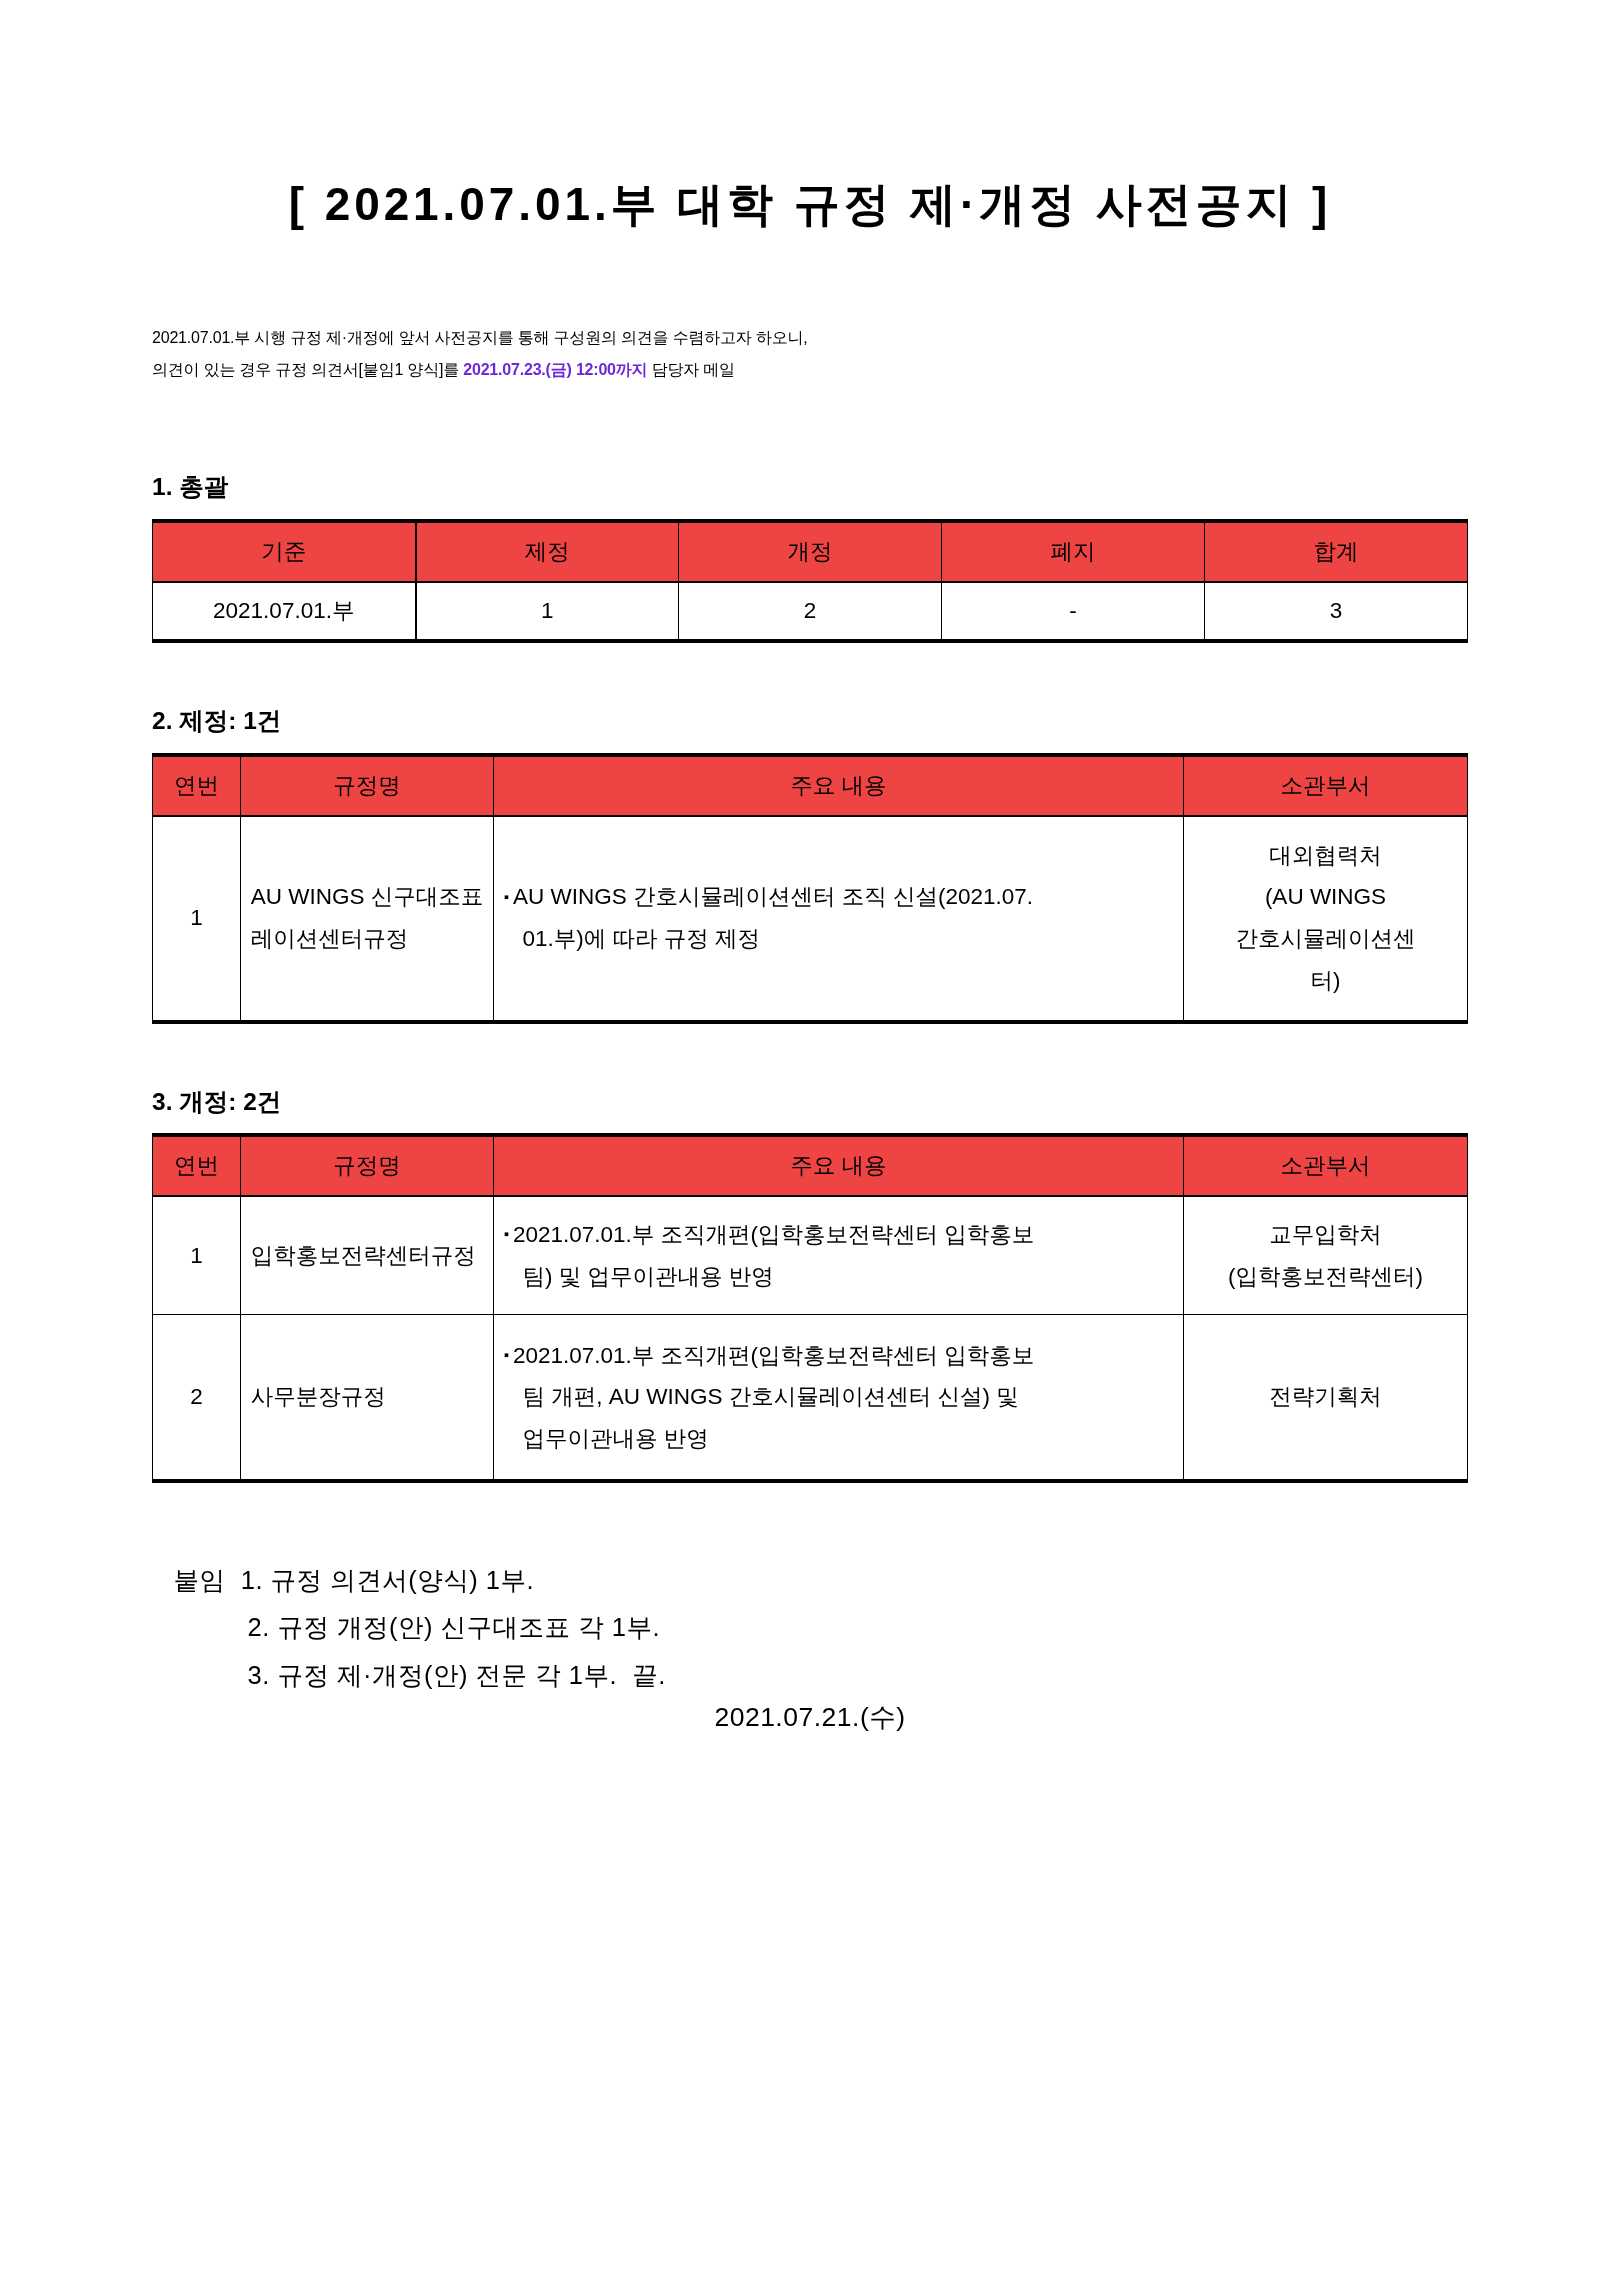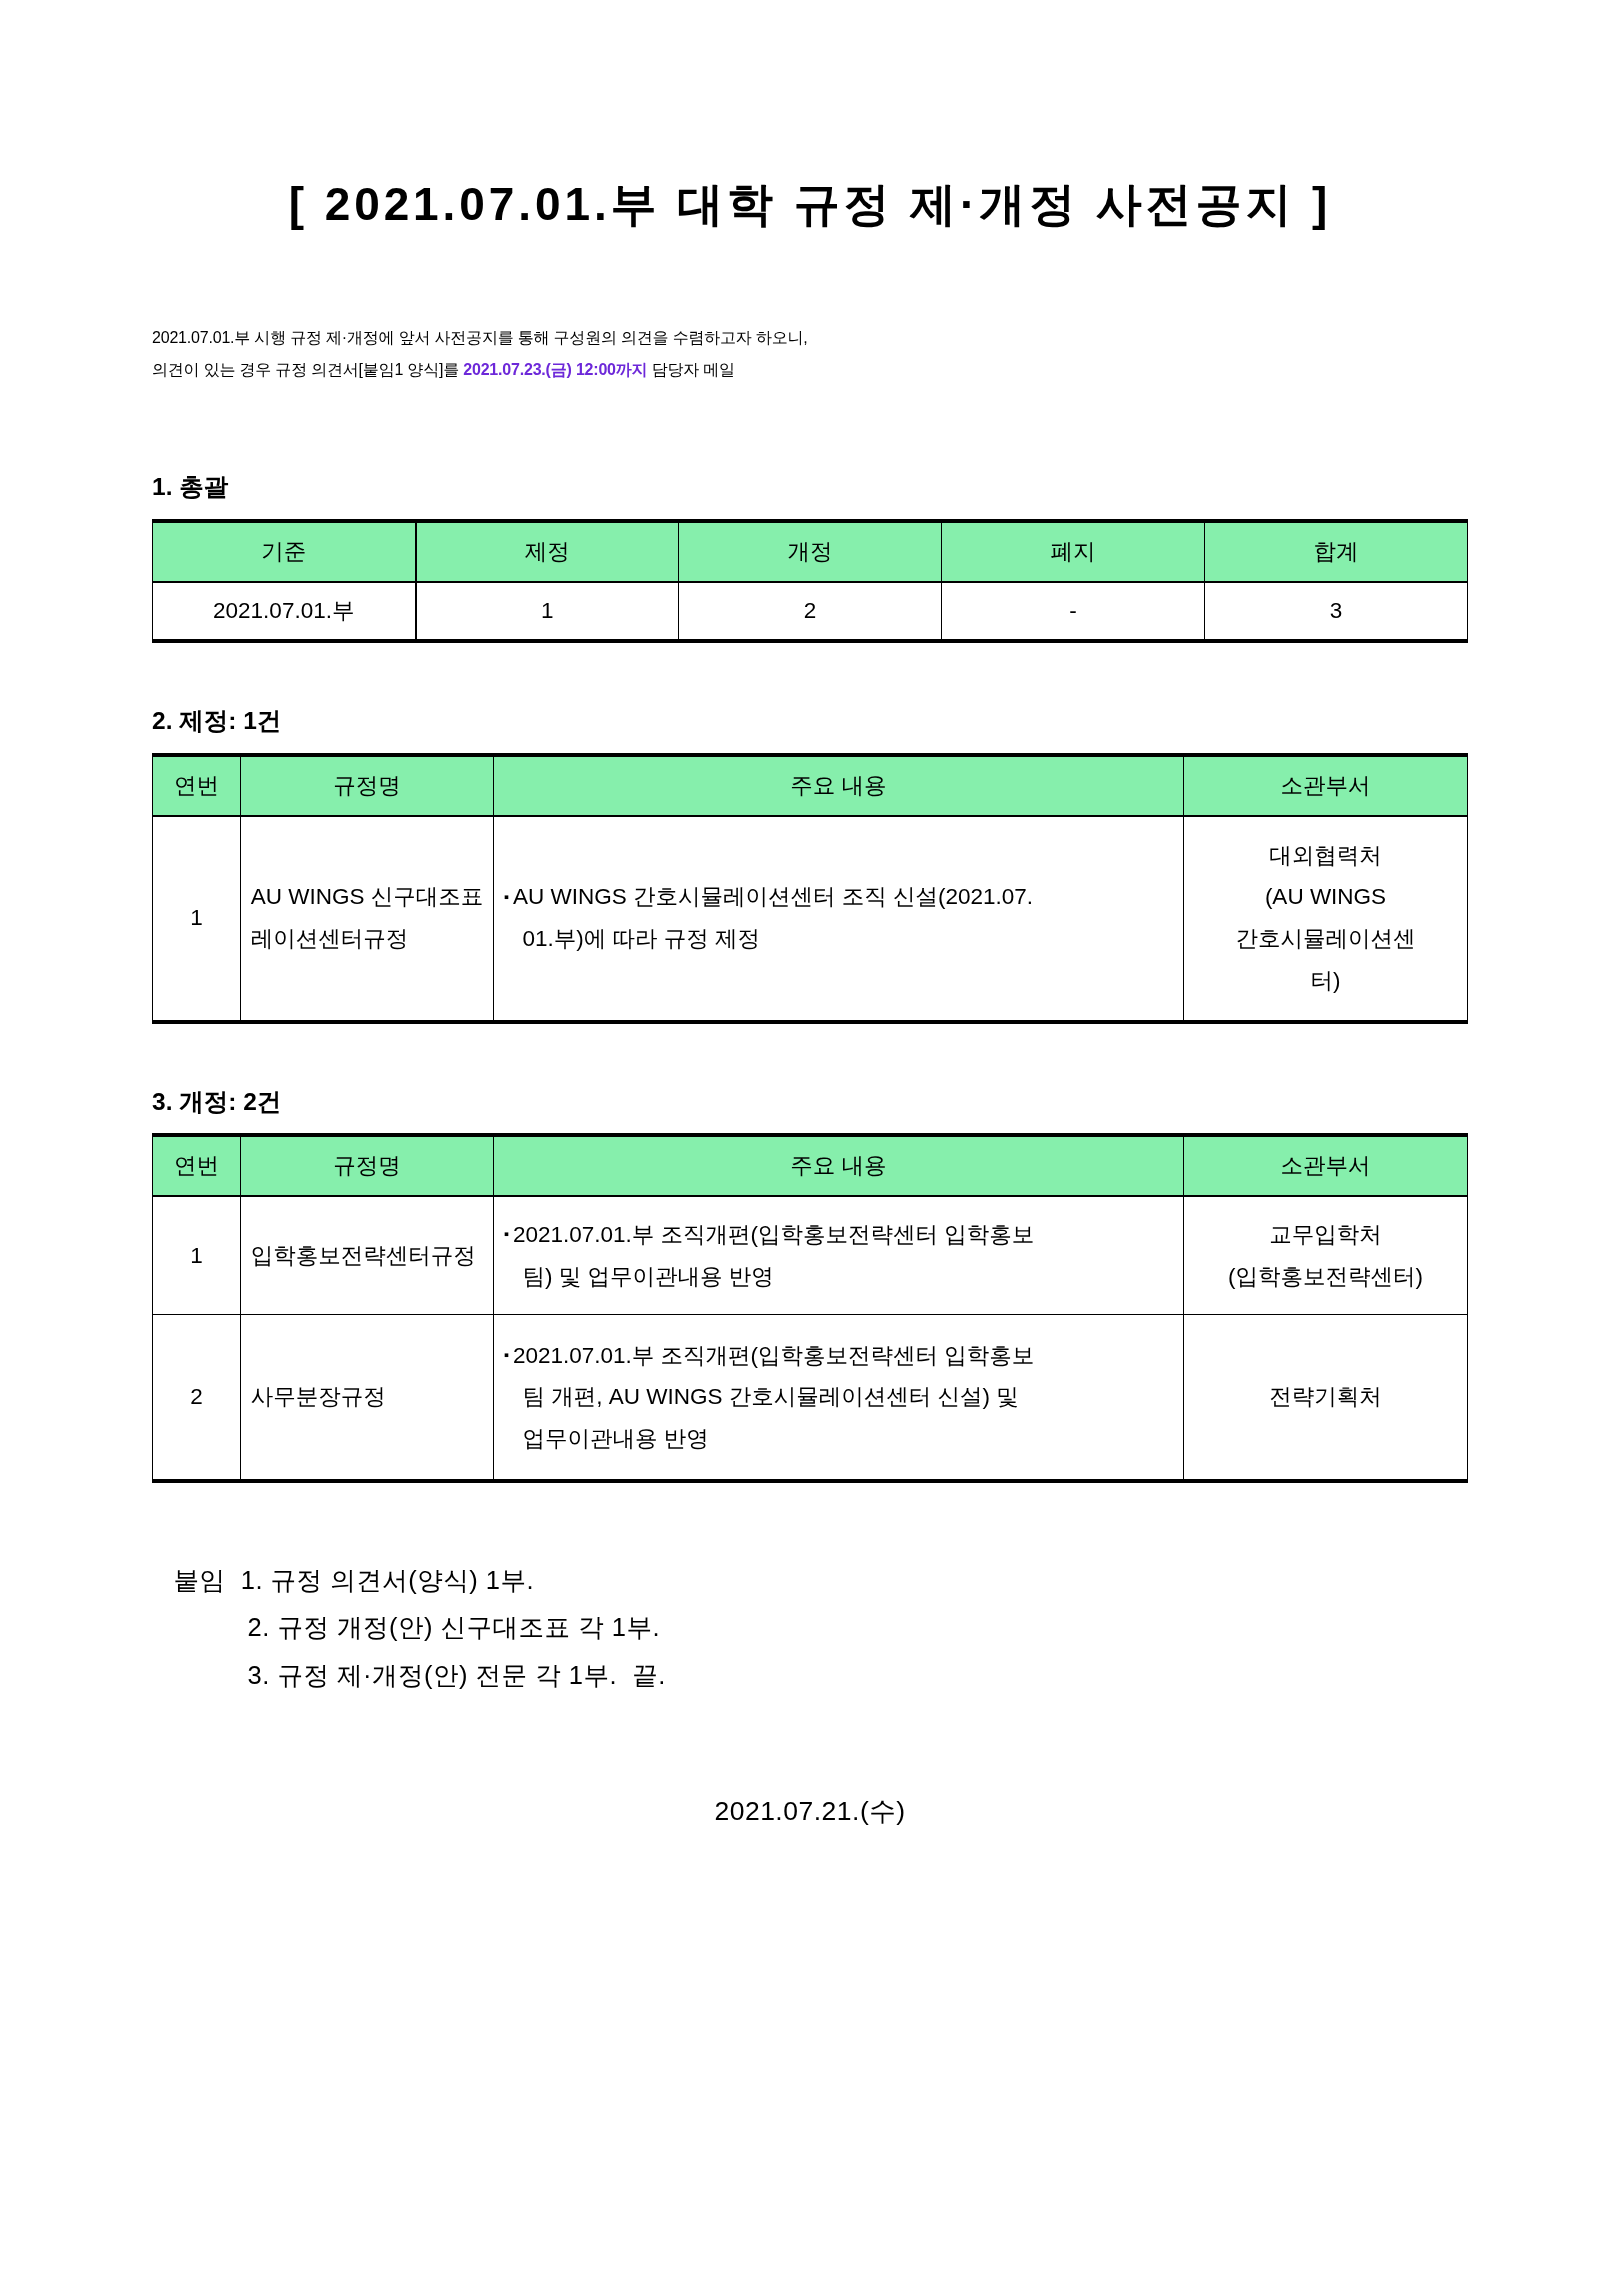--- a/index.html
+++ b/index.html
@@ -75,21 +75,21 @@
     border: 1px solid #000;
     font-size: 22.5px;
     font-weight: normal;
     padding: 5.9px 7.8px;
     vertical-align: middle;
     text-align: center;
     line-height: 1.85;
     box-sizing: border-box;
   }
   table.doc-table th {
-    background: #86efac;
+    background: #ef4444;
     font-weight: normal;
     height: 61px;
     padding: 3.9px 7.8px;
   }
   table.doc-table tr.header-row th {
     border-bottom: 2.9px solid #000;
   }
 
   
   table.summary th:first-child,
@@ -129,21 +129,20 @@
     font-size: 25.5px;
     line-height: 1.85;
     letter-spacing: 0.5px;
     padding-left: 21.6px;
   }
   .attachments .att-row { white-space: pre; }
   .attachments .att-row.indent { padding-left: 74px; }
 
   
   .footer-date {
-    margin-top: 94px;
     text-align: center;
     font-size: 26.5px;
     letter-spacing: 0.5px;
   }
   .signature {
     margin-top: 116px;
     text-align: center;
     font-size: 37px;
     font-weight: bold;
     letter-spacing: 18.6px;

